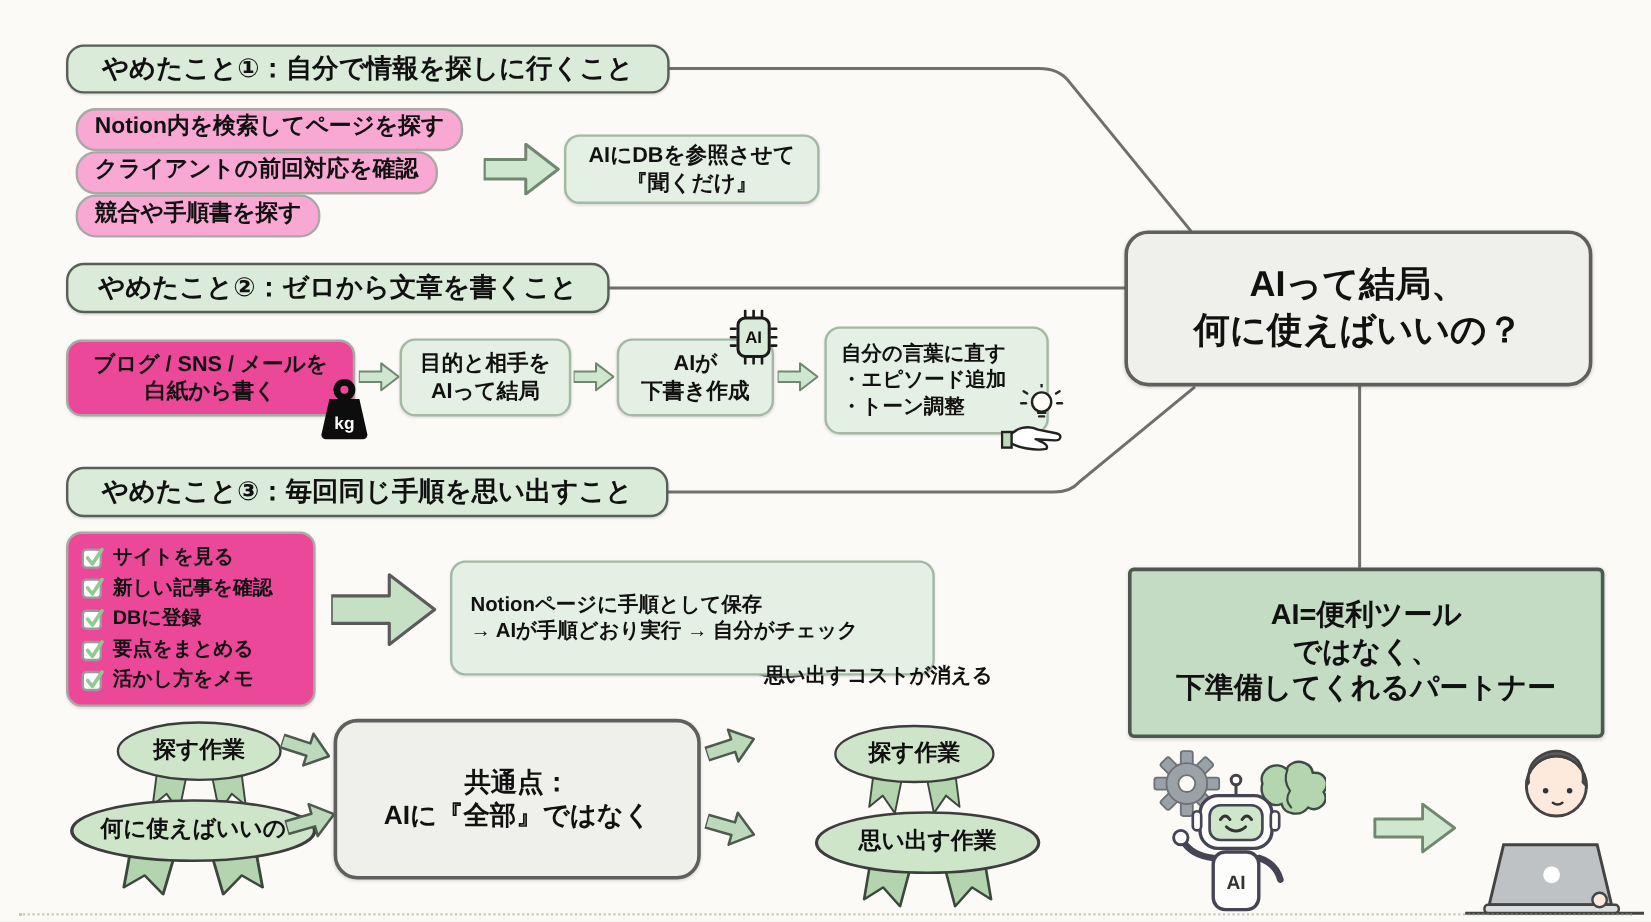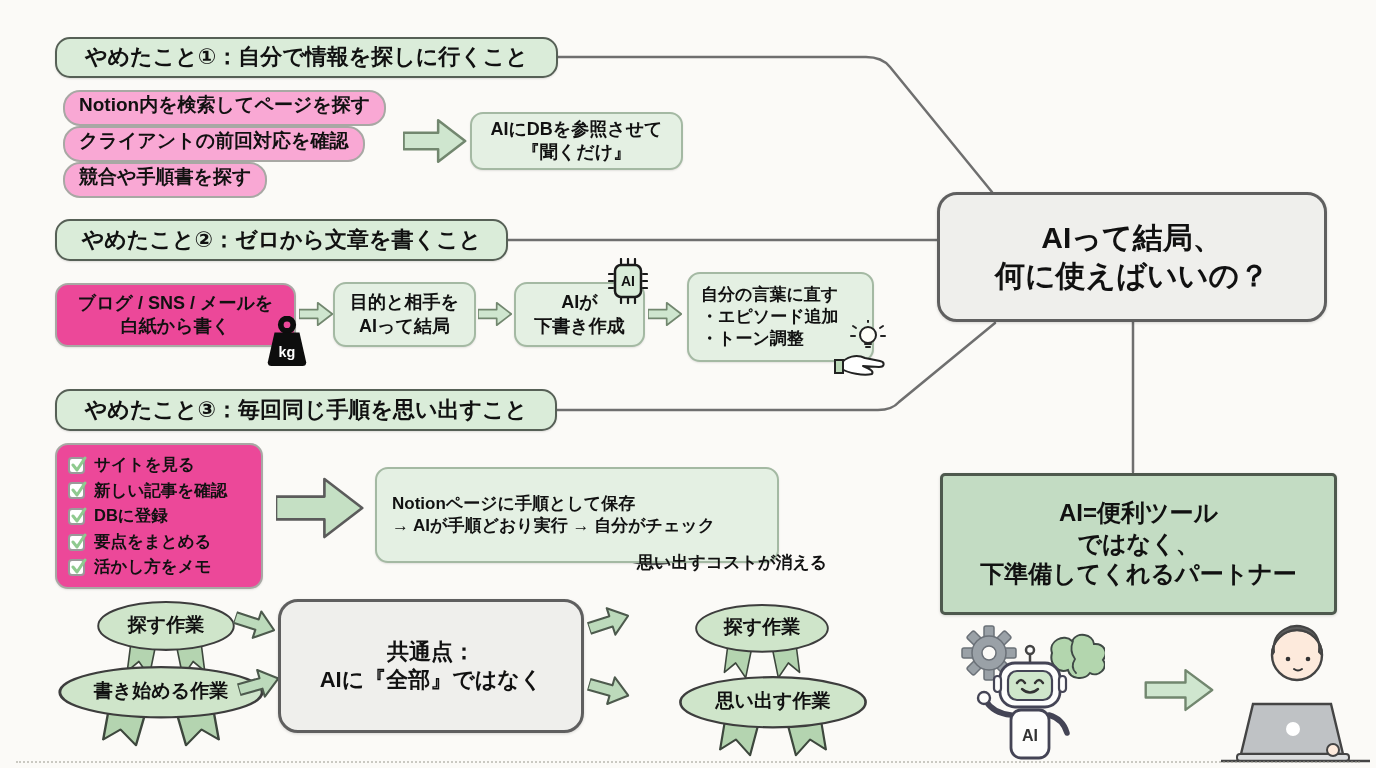--- a/index.html
+++ b/index.html
@@ -201,21 +201,21 @@
     </svg>
     <span class="badge-label">探す作業</span>
   </div>
 
   <div class="badge" style="left:55px;top:665px;width:212px;height:86px;">
     <svg viewBox="0 0 220 120" preserveAspectRatio="none">
       <polygon points="56,60 94,66 84,112 68,90 50,104" fill="#b4d4b0" stroke="#3d473d" stroke-width="2.5" stroke-linejoin="round"></polygon>
       <polygon points="164,60 126,66 136,112 152,90 170,104" fill="#b4d4b0" stroke="#3d473d" stroke-width="2.5" stroke-linejoin="round"></polygon>
       <ellipse cx="110" cy="38" rx="105" ry="35" fill="#cfe5ca" stroke="#3d3d3d" stroke-width="3"></ellipse>
     </svg>
-    <span class="badge-label">書き始める作業</span>
+    <span class="badge-label">何に使えばいいの</span>
   </div>
 
   <svg class="arrow-svg" style="left:234px;top:608px;transform:rotate(18deg);" width="42" height="32" viewBox="0 0 100 70">
     <polygon points="0,22 55,22 55,2 98,35 55,68 55,48 0,48" fill="#bcdabb" stroke="#4d5a4d" stroke-width="5" stroke-linejoin="round"></polygon>
   </svg>
   <svg class="arrow-svg" style="left:238px;top:668px;transform:rotate(-16deg);" width="42" height="32" viewBox="0 0 100 70">
     <polygon points="0,22 55,22 55,2 98,35 55,68 55,48 0,48" fill="#bcdabb" stroke="#4d5a4d" stroke-width="5" stroke-linejoin="round"></polygon>
   </svg>
 
   <div class="box bigbox" style="left:278px;top:599px;width:306px;height:134px;font-size:22px;">

